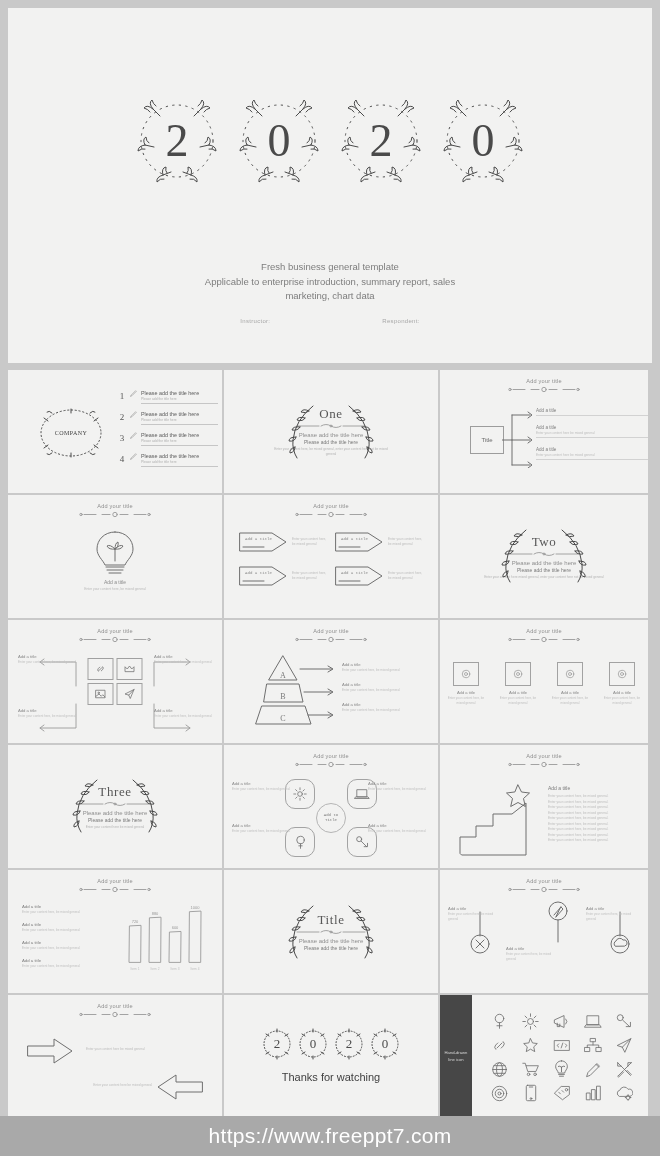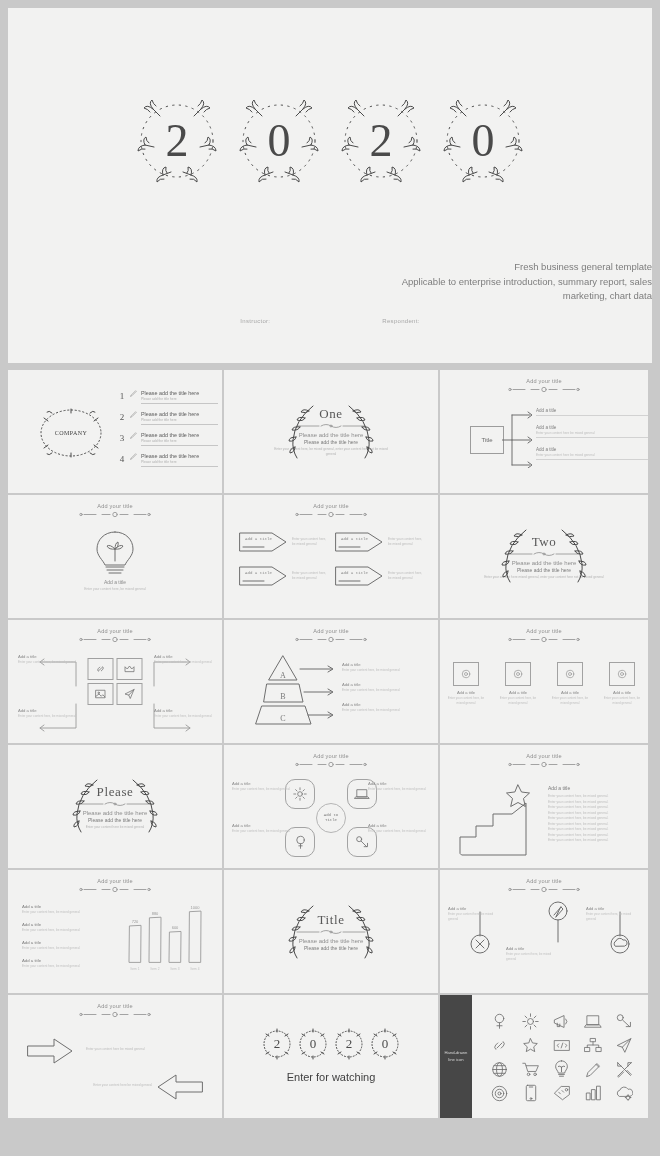--- a/index.html
+++ b/index.html
@@ -28,21 +28,21 @@
     font-family: "Liberation Serif", serif;
     font-size: 46px; color: #4a4a4a; font-weight: 400;
   }
   .hero-title {
     position: absolute; left: 0; top: 212px; width: 644px;
     text-align: center; font-size: 20.5px; letter-spacing: 0.4px;
     color: #3f3f3f; font-weight: 400;
   }
   .hero-sub {
     position: absolute; left: 0; top: 252px; width: 644px;
-    text-align: right; font-size: 9.5px; color: #7d7d7d; line-height: 1.55;
+    text-align: center; font-size: 9.5px; color: #7d7d7d; line-height: 1.55;
   }
   .hero-meta {
     position: absolute; left: 0; top: 310px; width: 644px;
     display: flex; justify-content: center; gap: 112px;
     font-size: 6px; color: #a8a8a8; letter-spacing: .3px;
   }
 
   
   .grid {
     position: absolute; left: 8px; top: 370px;
@@ -681,21 +681,21 @@
 
     <div class="slide">
       <div class="div-wrap">
         <div class="div-center">
           <svg class="lau-l" width="30" height="60" viewBox="0 0 30 60">
             <g class="ink-d" stroke-width=".8">
               <path d="M26 4 Q8 18 6 38 Q5 48 10 56"></path>
               <path d="M22 9 q-6-3 -8 1 q5 2 8-1 M18 16 q-7-2 -8 2 q6 2 8-2 M13 25 q-7-1 -8 3 q6 1 8-3 M9 35 q-7 0 -7 4 q6 1 7-4 M8 45 q-6 2 -5 6 q5-1 5-6"></path>
             </g>
           </svg>
-          <div class="div-word">Please</div>
+          <div class="div-word">Three</div>
           <svg class="div-orn" viewBox="0 0 76 6">
             <g class="ink-l" stroke-width=".6">
                 <path d="M4 3 h22 M50 3 h22 M28 3 q5-3 10 0 q5 3 10 0"></path>
                 <circle cx="38" cy="3" r="1"></circle>
               </g>
           </svg>
           <div class="div-l1">Please add the title here</div>
           <div class="div-l2">Please add the title here</div>
           <div class="div-l3">Enter your content here be mixed general</div>
           <svg class="lau-r" width="30" height="60" viewBox="0 0 30 60">
@@ -973,21 +973,21 @@
         <div class="th-unit">
           <svg width="34" height="38" viewBox="0 0 34 38">
             <g class="ink-d" stroke-width=".6">
                 <circle cx="17" cy="19" r="13" stroke-dasharray="1 2"></circle>
                 <path d="M6 9 l3 2 M28 9 l-3 2 M6 29 l3-2 M28 29 l-3-2 M17 4 v3 M17 34 v-3"></path>
               </g>
           </svg>
           <div class="th-d">0</div>
         </div>
       </div>
-      <div class="th-cap">Enter for watching</div>
+      <div class="th-cap">Thanks for watching</div>
     </div>
 
     <div class="slide">
       <div class="il-side">
         <span>Hand-drawn line icon</span>
       </div>
       <div class="il-grid">
         <svg width="17" height="17" viewBox="0 0 20 20" class="ink" stroke-width="1.1">
             <circle cx="10" cy="6.5" r="5"></circle>
             <path d="M10 11.5 V18 M7 15 H13"></path>
@@ -1077,14 +1077,17 @@
         <svg width="18" height="16" viewBox="0 0 22 18" class="ink" stroke-width="1.1">
             <path d="M5 13 a4 4 0 0 1 1-7.5 a5.5 5.5 0 0 1 10-1 a4 4 0 0 1 2.5 8.5 Z"></path>
             <circle cx="16" cy="14.5" r="2.5"></circle>
             <path d="M16 11 v1 M16 17 v1 M12.5 14.5 h1 M18.5 14.5 h1"></path>
           </svg>
       </div>
     </div>
 
   </div>
 
+  <div class="footer">
+    <span>https://www.freeppt7.com</span>
+  </div>
 
 </div>
 
 </body></html>

